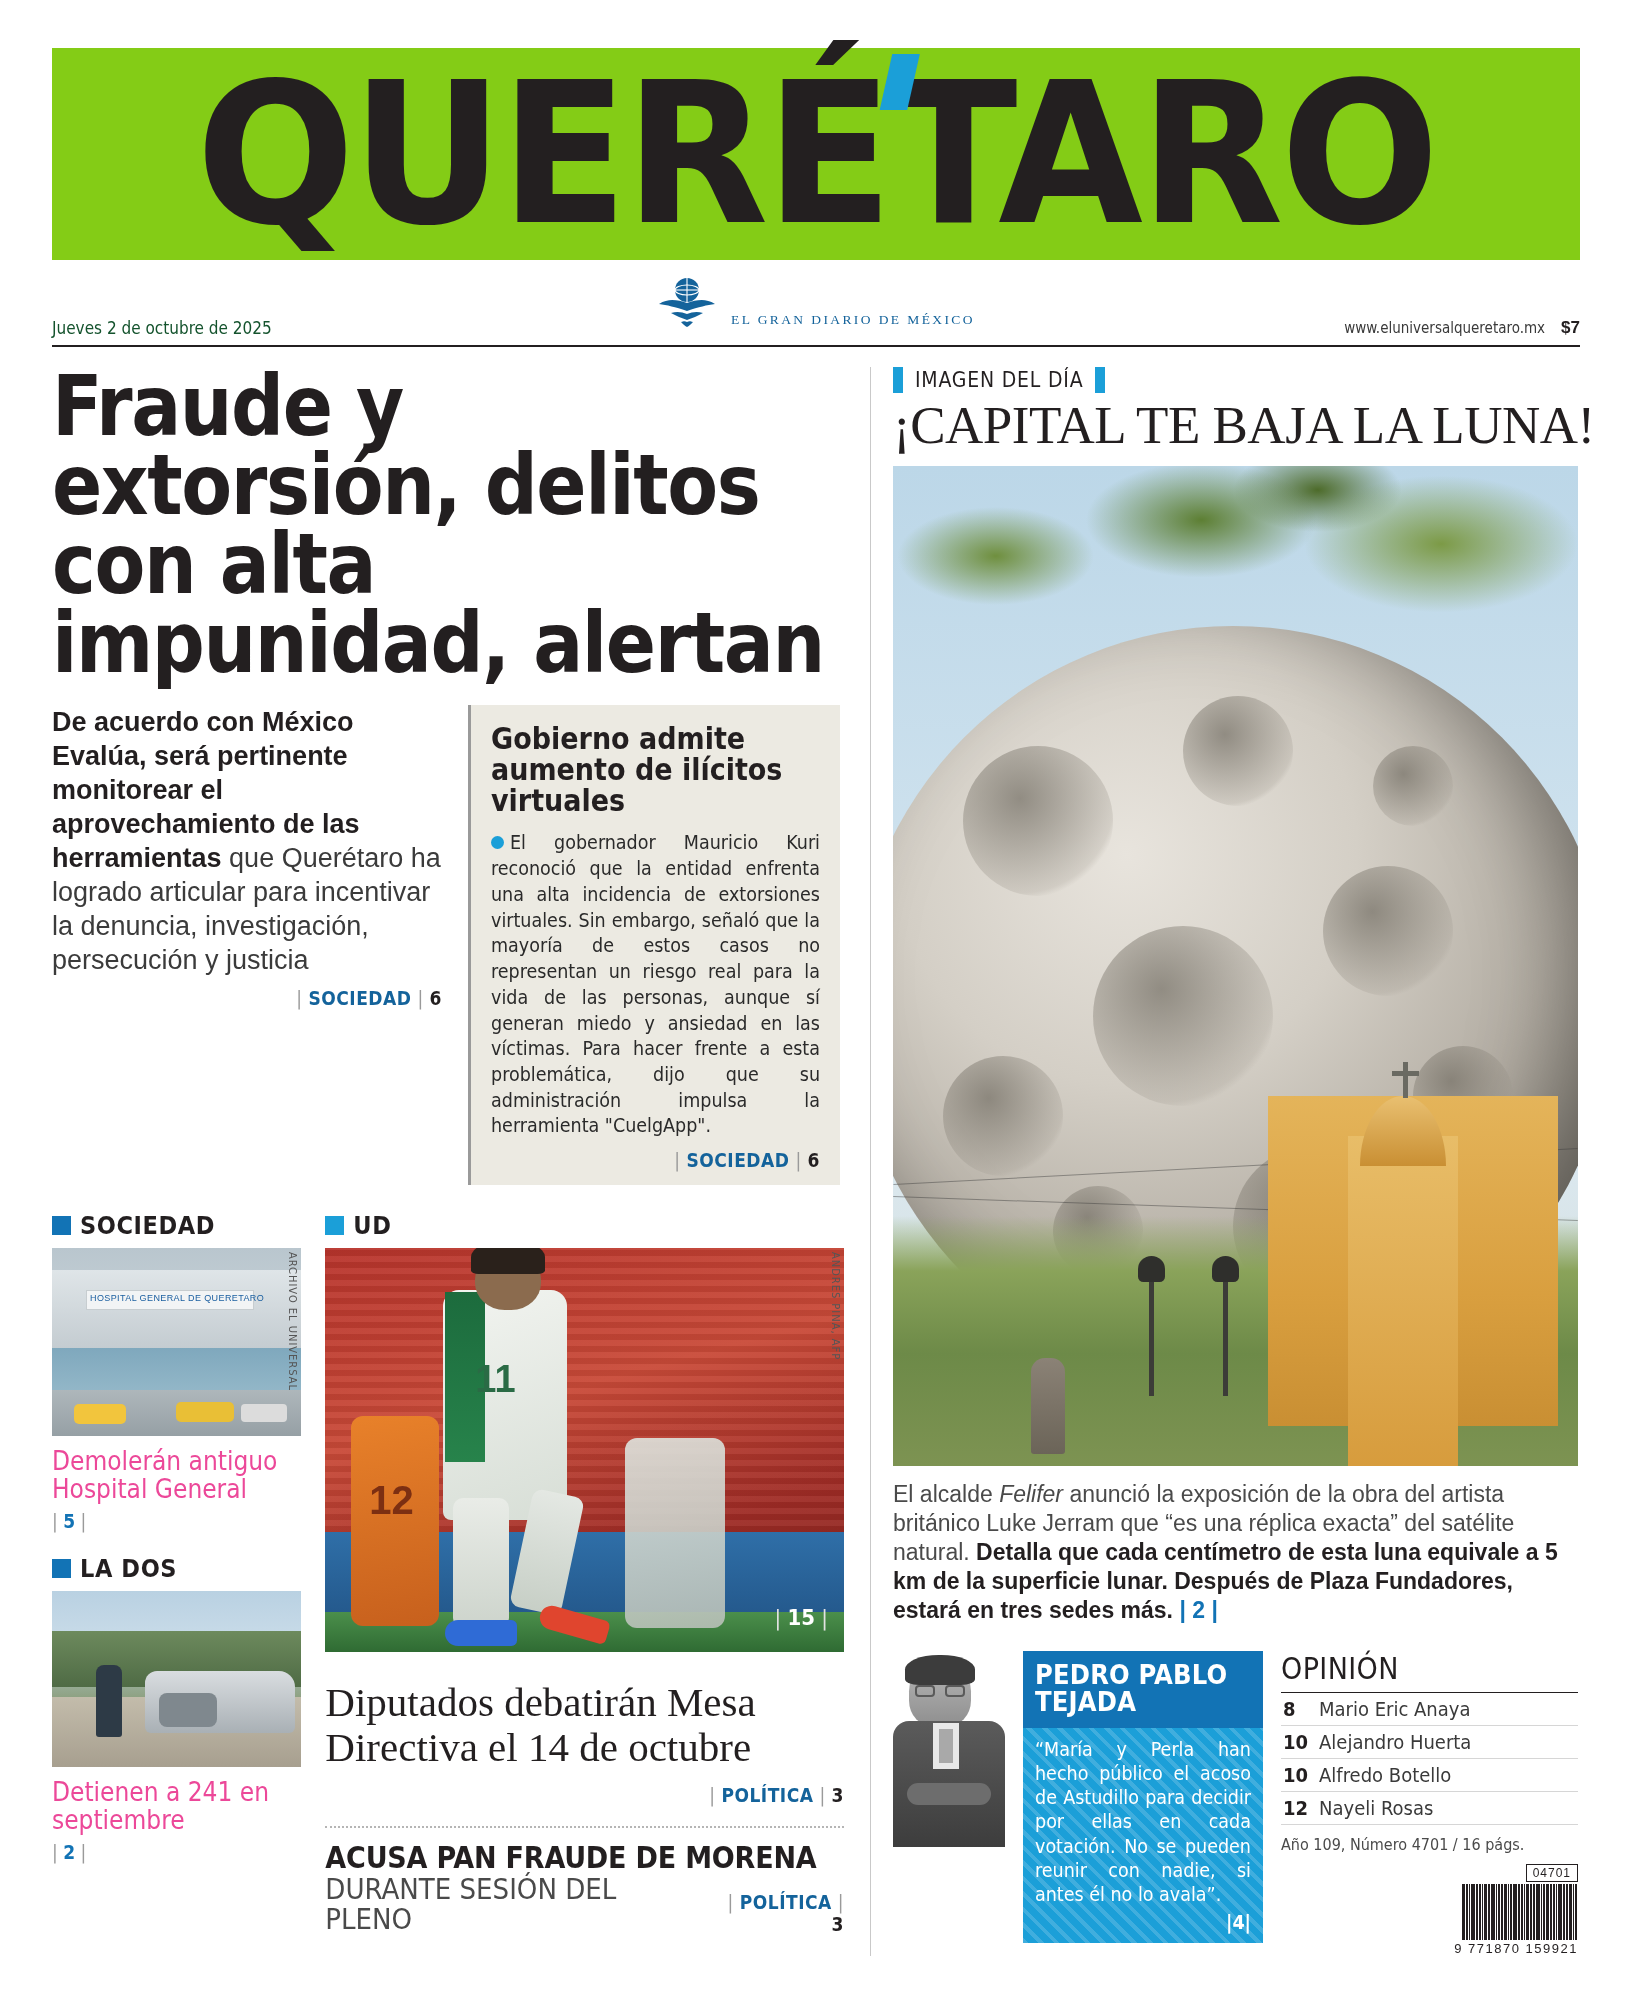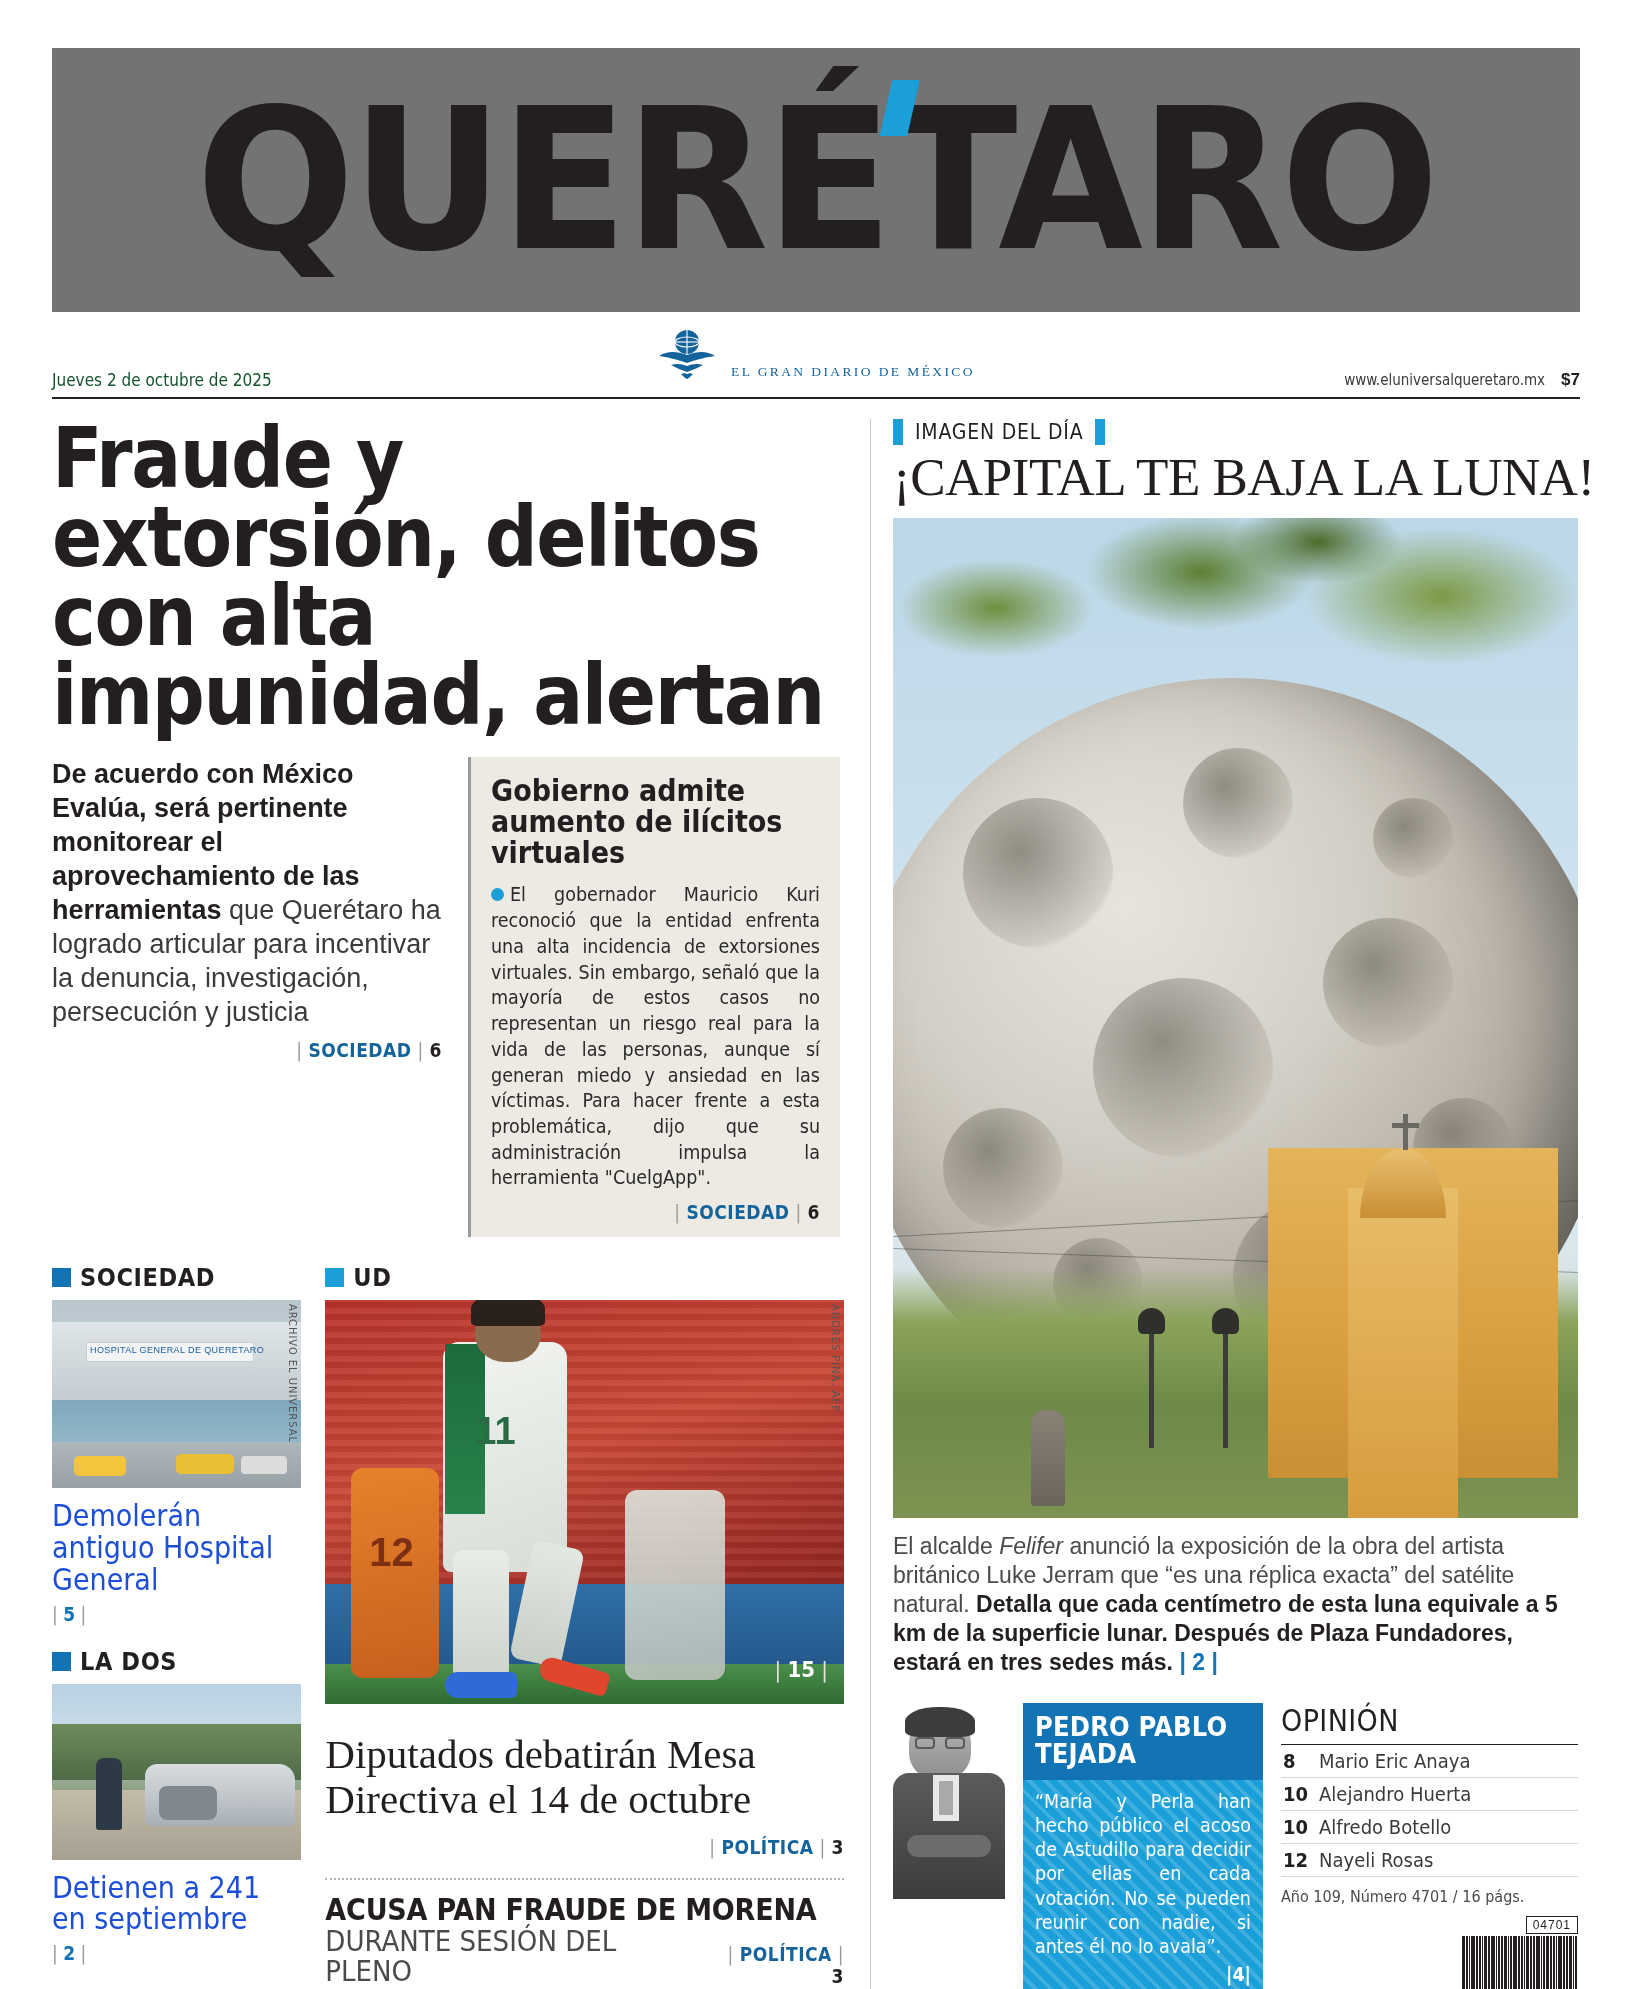--- a/index.html
+++ b/index.html
@@ -8,22 +8,22 @@
     width:1632px; height:1989px;
     font-family:"Liberation Sans", sans-serif;
     color:#231f20;
     position:relative;
     overflow:hidden;
   }
   .page { width:1632px; height:1989px; position:relative; padding:0 52px; }
 
   
   .masthead {
-    background:#737373;
-    height:264px;
+    background:#84cc16;
+    height:212px;
     margin:48px 0 0 0;
     display:flex; align-items:center; justify-content:center;
     position:relative;
   }
   .masthead-word {
     font-family:"Liberation Sans Narrow","DejaVu Sans Condensed","Liberation Sans",sans-serif;
     font-weight:700;
     font-size:196px;
     letter-spacing:-3px;
     line-height:1;
@@ -151,21 +151,21 @@
   .credit-v {
     position:absolute; right:2px; top:0; bottom:0;
     writing-mode:vertical-rl;
     font-family:"Liberation Sans Narrow","DejaVu Sans Condensed","Liberation Sans",sans-serif;
     font-size:11px; letter-spacing:1px; color:#555;
     display:flex; align-items:flex-start; padding-top:4px;
   }
 
   .hl-light {
     font-family:"Liberation Sans Narrow","DejaVu Sans Condensed","Liberation Sans",sans-serif;
-    font-weight:300; font-size:30px; line-height:1.06; color:#1d4ed8;
+    font-weight:300; font-size:26px; line-height:1.06; color:#ec4899;
     margin-top:12px;
   }
   .pgref {
     font-family:"Liberation Sans Narrow","DejaVu Sans Condensed","Liberation Sans",sans-serif;
     font-weight:700; font-size:19px; color:#1273b5; margin-top:7px;
   }
   .pgref .bar { color:#9a9a9a; font-weight:400; }
 
   
   .sport-photo {

